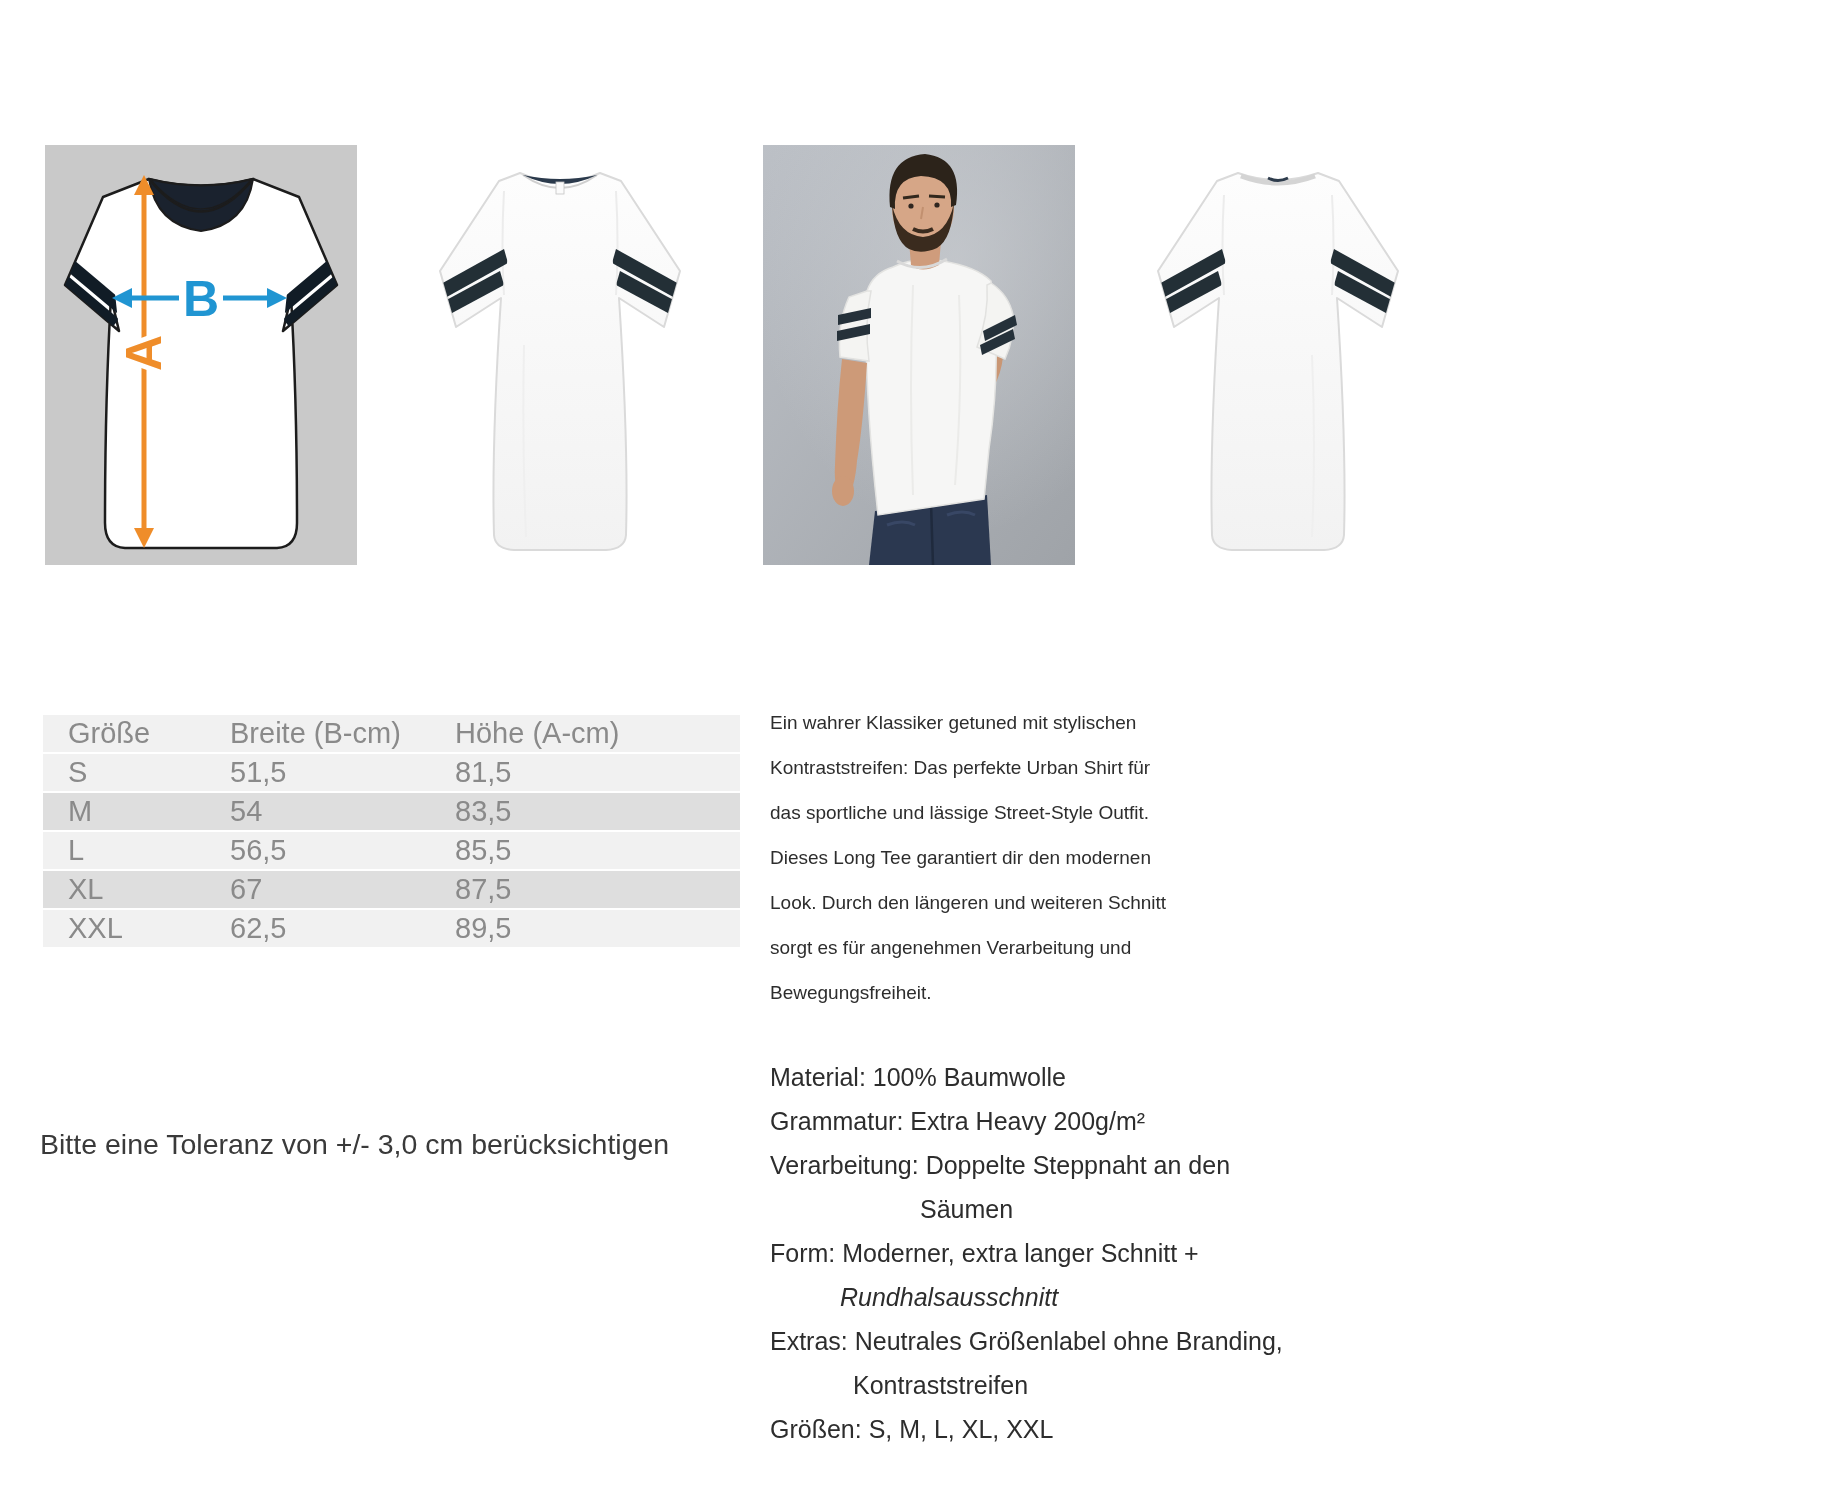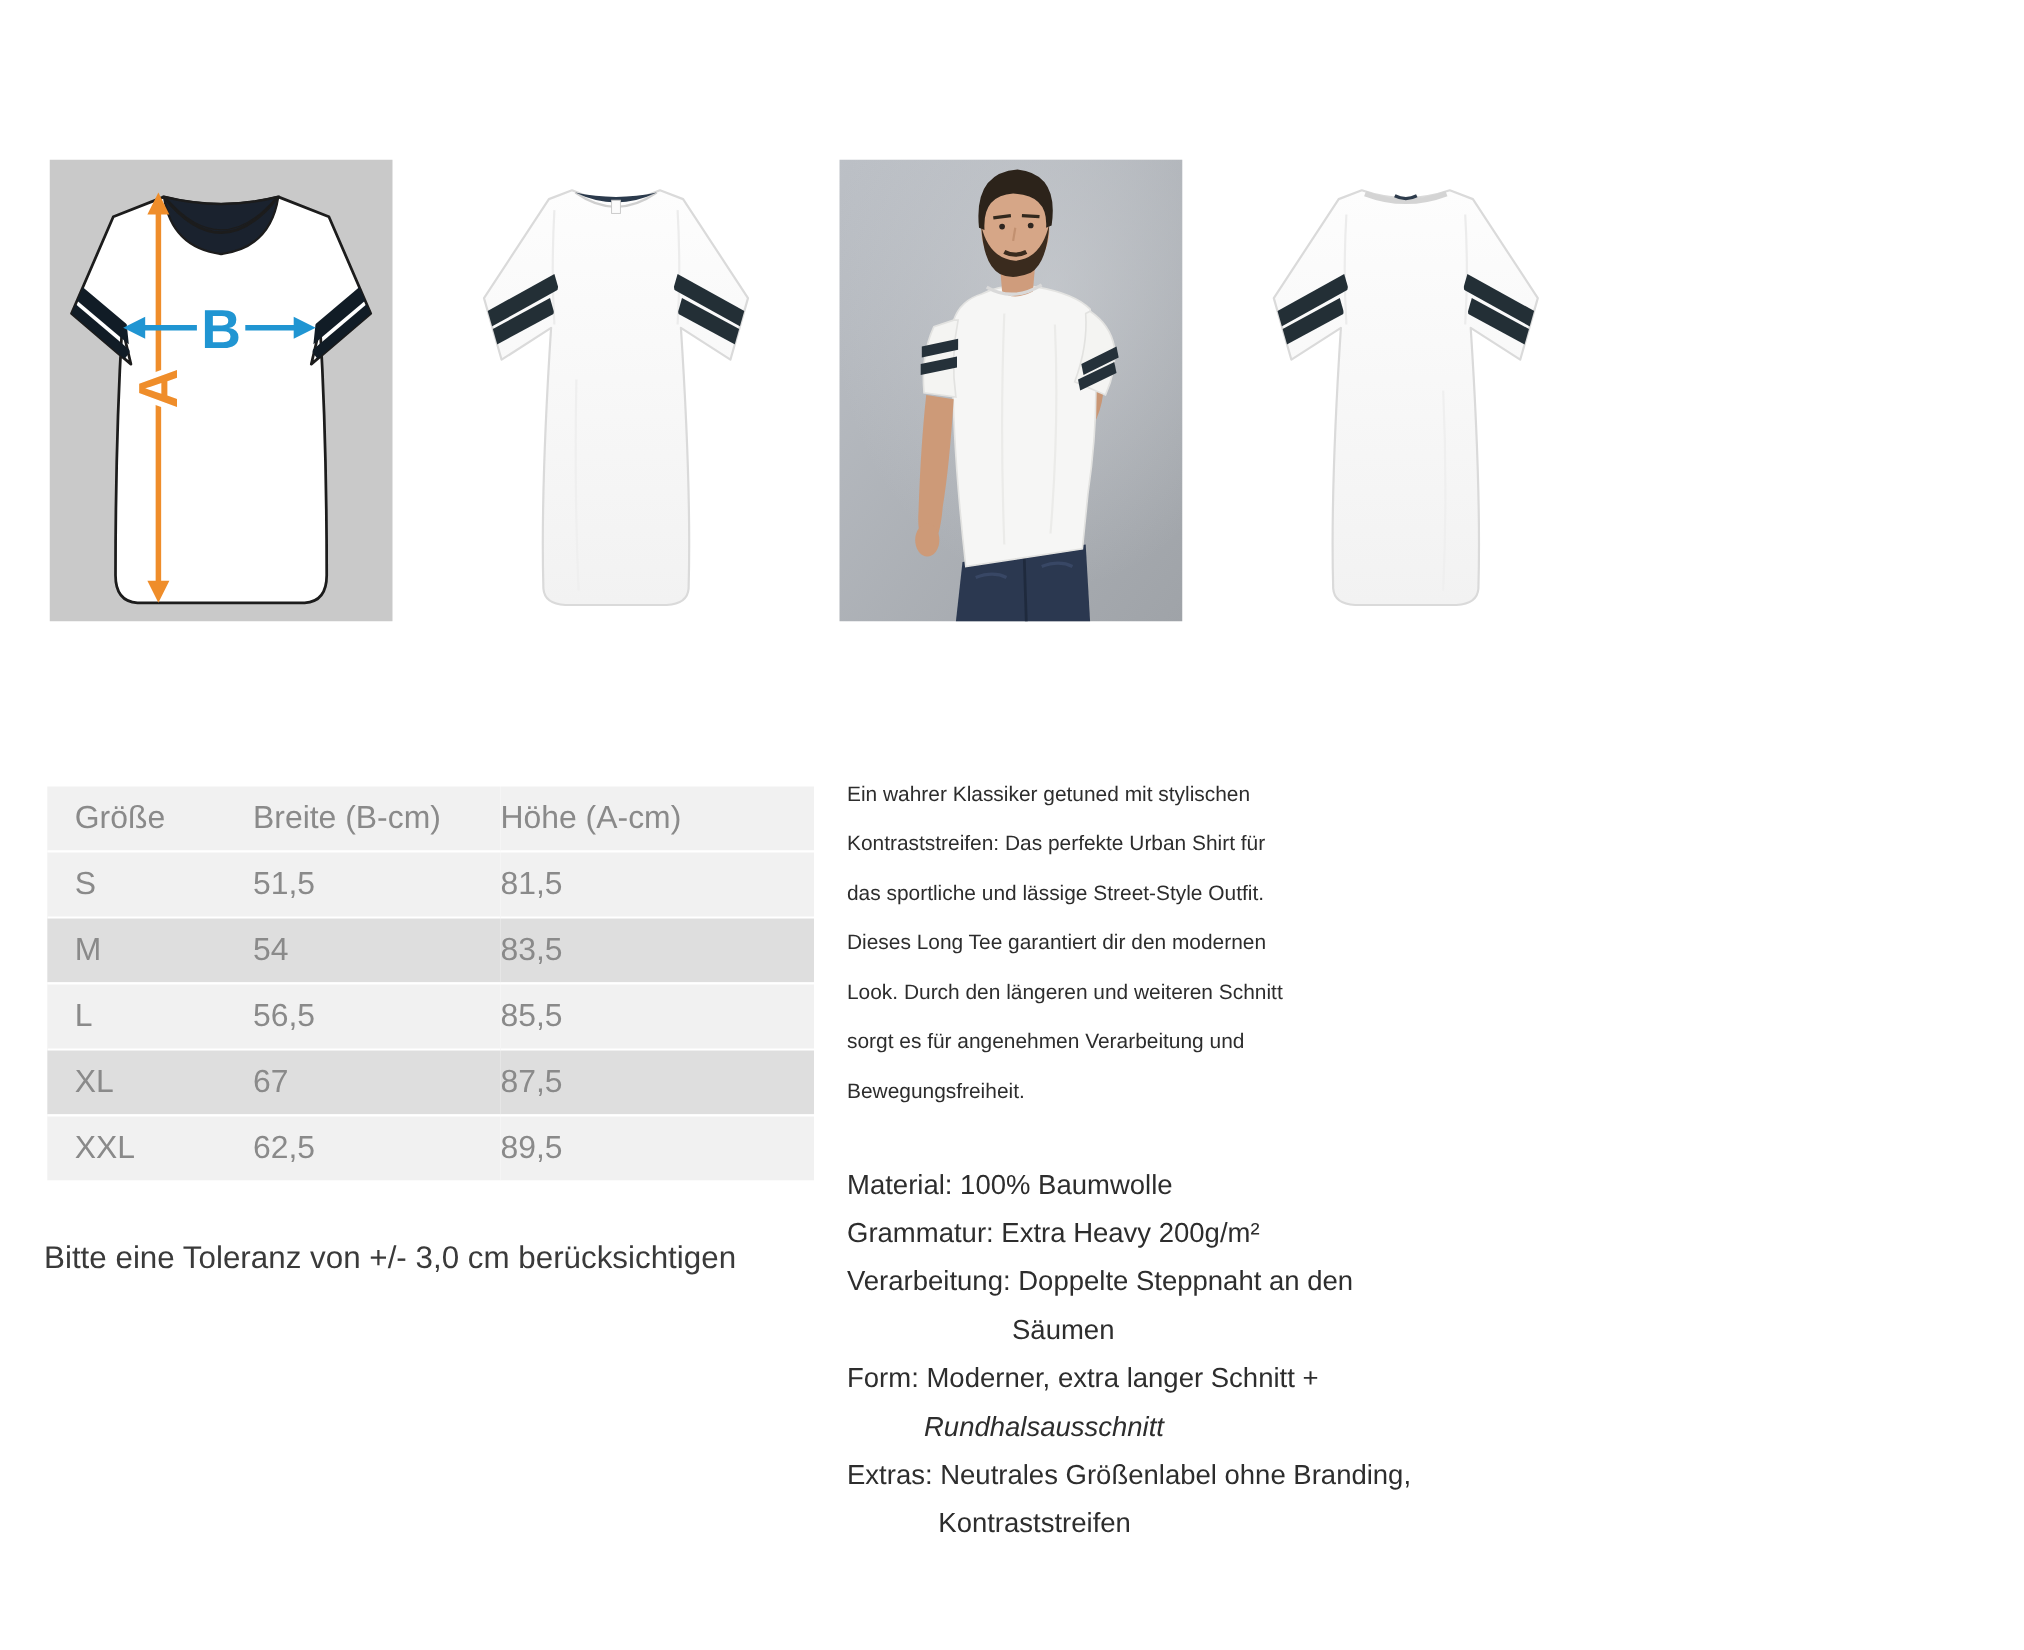--- a/index.html
+++ b/index.html
@@ -11,21 +11,21 @@
   .gallery{position:absolute;left:45px;top:145px;display:flex;gap:47px;}
   .img-box{width:312px;height:420px;margin:0;padding:0;}
   .img-box svg{display:block;width:312px;height:420px;}
   
   .size-table{
     position:absolute;left:43px;top:715px;width:697px;
     border-collapse:separate;border-spacing:0;table-layout:fixed;
     font-size:29px;color:#8a8a8a;
   }
   .size-table th,.size-table td{
-    font-weight:400;text-align:left;height:58px;padding:0;vertical-align:middle;
+    font-weight:400;text-align:left;height:37px;padding:0;vertical-align:middle;
   }
   .size-table th:first-child,.size-table td:first-child{padding-left:25px;}
   .size-table tr.light{background:#f1f1f1;}
   .size-table tr.dark{background:#dedede;}
   .size-table tr + tr th,.size-table tr + tr td{border-top:2px solid #ffffff;}
   
   .tolerance-note{
     position:absolute;left:40px;top:1128px;
     font-size:28.5px;color:#3a3a3a;white-space:nowrap;text-align:center;
   }
@@ -268,13 +268,14 @@
   <div class="desc-line">Bewegungsfreiheit.</div>
   <div class="block-gap"></div>
   <div class="detail-line">Material: 100% Baumwolle</div>
   <div class="detail-line">Grammatur: Extra Heavy 200g/m²</div>
   <div class="detail-line">Verarbeitung: Doppelte Steppnaht an den</div>
   <div class="detail-line ind-150">Säumen</div>
   <div class="detail-line">Form: Moderner, extra langer Schnitt +</div>
   <div class="detail-line ind-70">Rundhalsausschnitt</div>
   <div class="detail-line">Extras: Neutrales Größenlabel ohne Branding,</div>
   <div class="detail-line ind-83">Kontraststreifen</div>
+  <div class="detail-line">Größen: S, M, L, XL, XXL</div>
 </div>
 
 </body></html>

